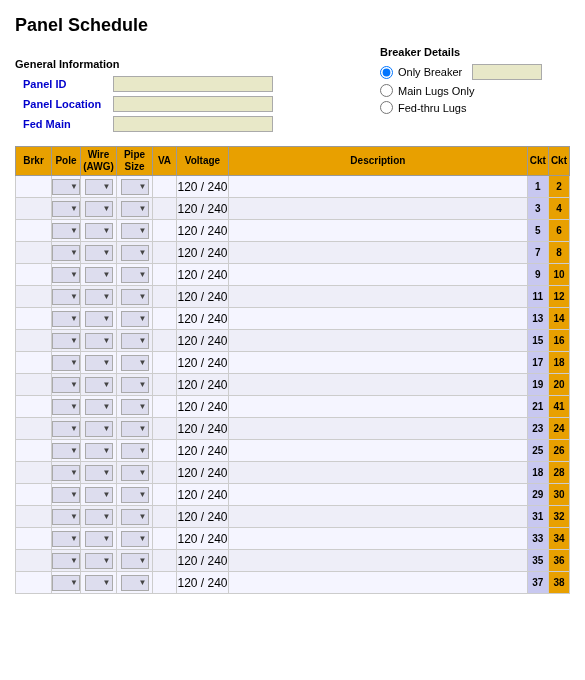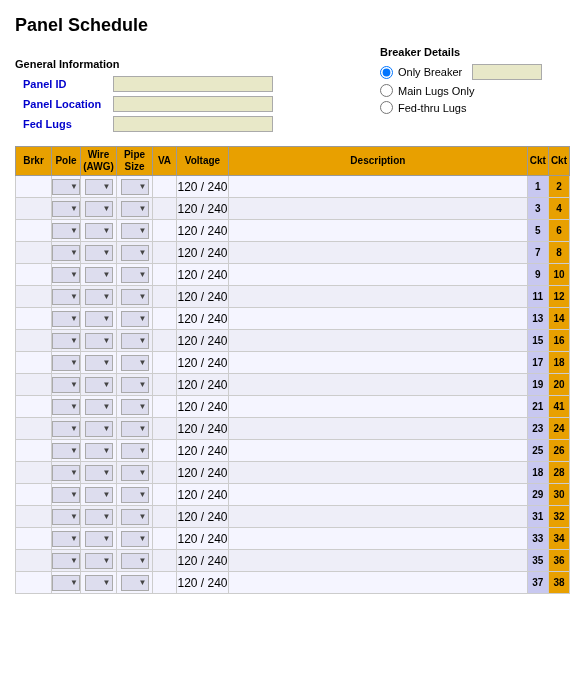--- a/index.html
+++ b/index.html
@@ -157,21 +157,21 @@
     <div class="section-header">General Information</div>
     <div class="field-row">
       <span class="field-label">Panel ID</span>
       <div class="field-input"></div>
     </div>
     <div class="field-row">
       <span class="field-label">Panel Location</span>
       <div class="field-input"></div>
     </div>
     <div class="field-row">
-      <span class="field-label">Fed Lugs</span>
+      <span class="field-label">Fed Main</span>
       <div class="field-input"></div>
     </div>
   </div>
 
   <div class="breaker-details">
     <div class="section-header">Breaker Details</div>
     <div class="radio-row">
       <input type="radio" name="breaker" checked="" style="">
       <span class="radio-label">Only Breaker</span>
       <div class="breaker-input"></div>

